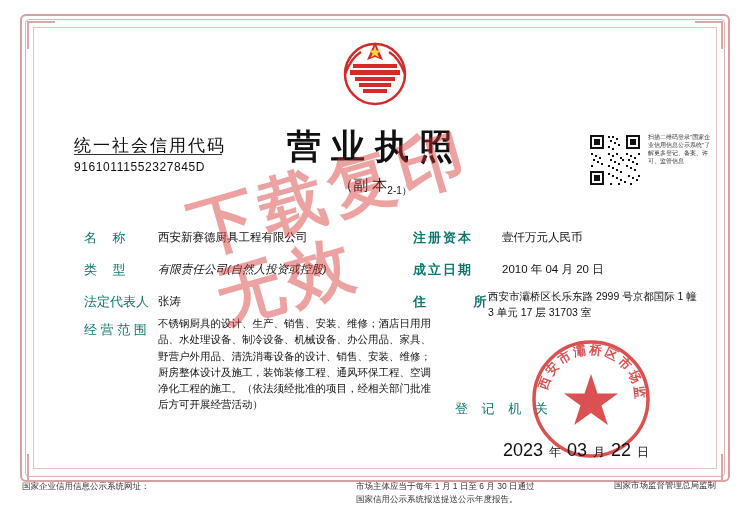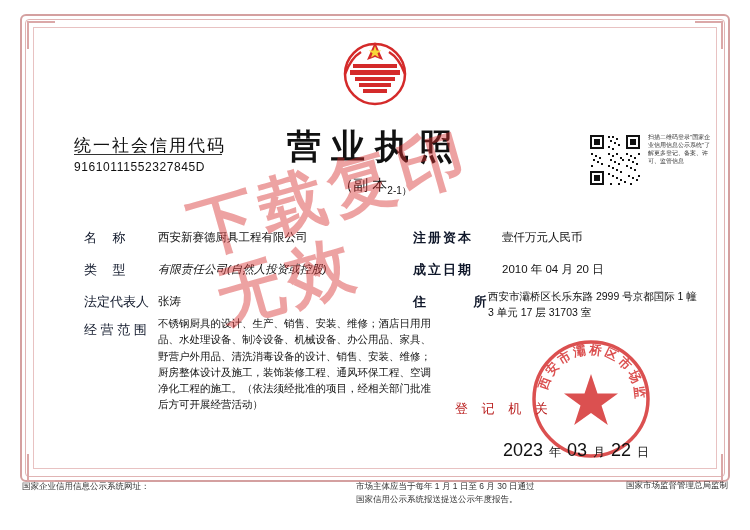--- a/index.html
+++ b/index.html
@@ -142,21 +142,21 @@
     width: 66px;
     font-size: 6px;
     line-height: 1.35;
     color: #333;
   }
 
   
   .field-label {
     position: absolute;
     font-size: 13px;
-    color: #0f172a;
+    color: #0f766e;
     letter-spacing: 6px;
     white-space: nowrap;
   }
   .field-value {
     position: absolute;
     font-size: 11.5px;
     color: #111;
     white-space: nowrap;
   }
   .field-value.wrap {
@@ -180,21 +180,21 @@
   .l-addr  { left: 413px; top: 293px; letter-spacing: 22px; font-weight: bold; }
   .v-addr  { left: 488px; top: 288px; width: 210px; font-size: 10.5px; }
 
   
   .registry {
     position: absolute;
     left: 455px;
     top: 400px;
     font-size: 13px;
     letter-spacing: 5px;
-    color: #b91c1c;
+    color: #0f766e;
     text-align: center;
   }
   
   .datebar {
     position: absolute;
     left: 500px;
     top: 440px;
     font-size: 12px;
     color: #111;
   }
@@ -227,21 +227,21 @@
   }
   .watermark.l2 {
     left: 216px;
     top: 236px;
   }
 
   
   .footer {
     position: absolute;
     left: 0;
-    right: 0;
+    right: 12px;
     bottom: 6px;
     height: 44px;
     font-size: 8.5px;
     color: #333;
   }
   .footer-left {
     position: absolute;
     left: 22px;
     top: 0;
     line-height: 1.5;

